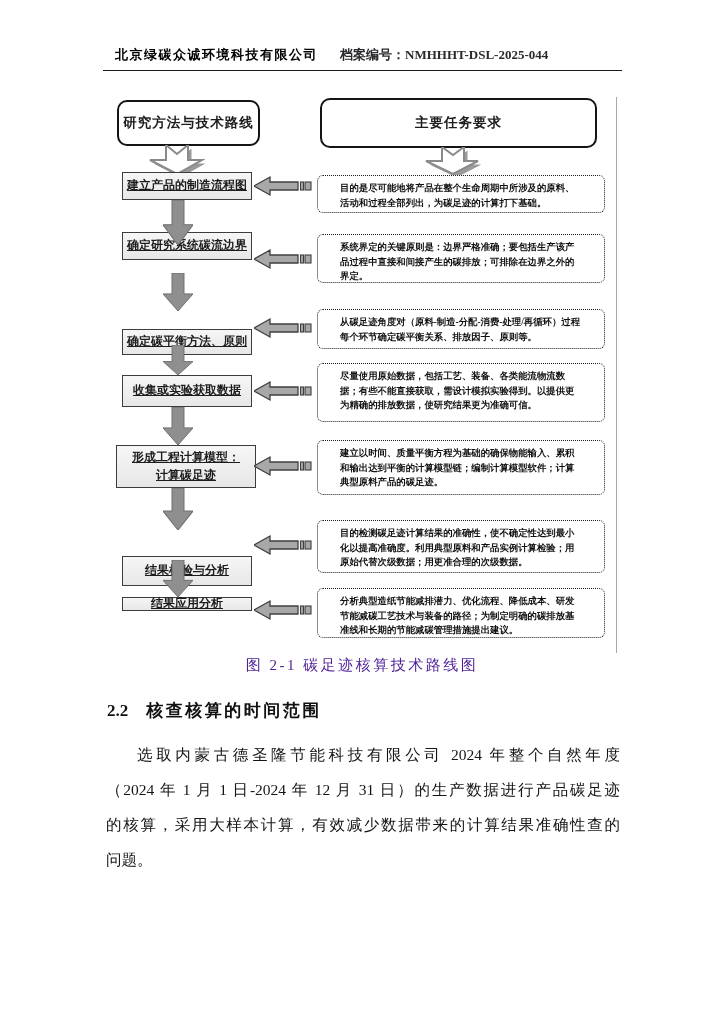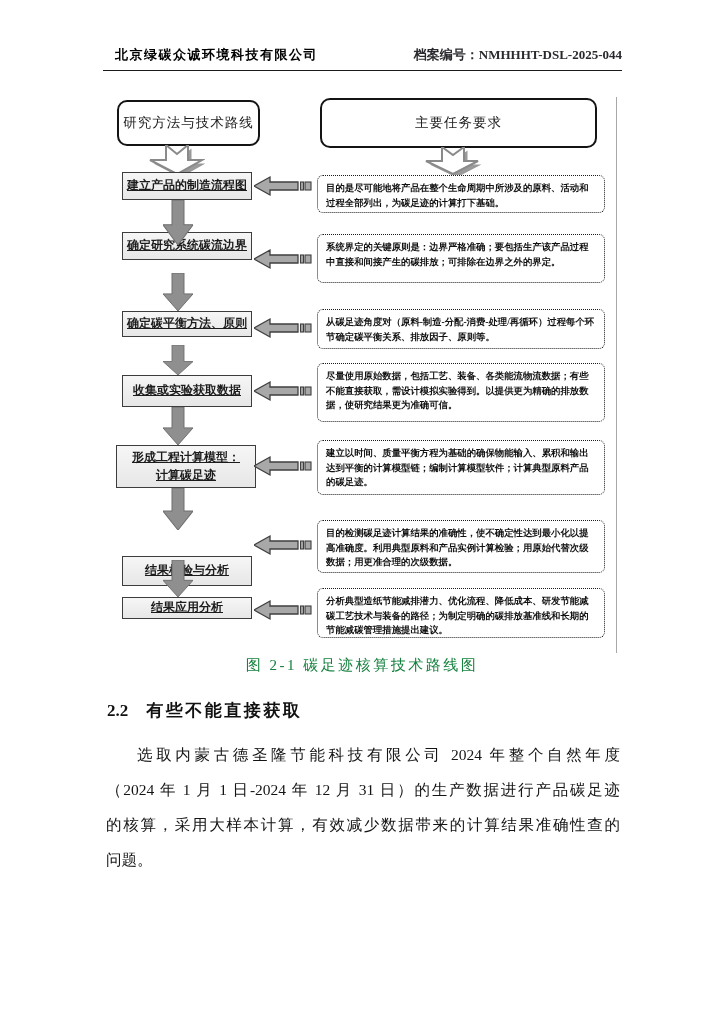--- a/index.html
+++ b/index.html
@@ -2,44 +2,44 @@
 <html><head>
 <meta charset="utf-8">
 <style>
   * { margin:0; padding:0; box-sizing:border-box; }
   html,body { background:#ffffff; }
   body { font-family:"Liberation Serif","DejaVu Serif",serif; color:#1c1c1c; }
   .page { position:relative; width:724px; height:1024px; background:#fff; overflow:hidden; margin:0 auto; }
 
   
   .hdr-company { position:absolute; left:115px; top:46px; font-size:13px; font-weight:bold; letter-spacing:1.5px; color:#000000; }
-  .hdr-file { position:absolute; left:340px; top:46px; width:282px; text-align:right; font-size:13px; font-weight:bold; color:#2a2a2e; }
+  .hdr-file { position:absolute; left:340px; top:46px; width:282px; font-size:13px; font-weight:bold; color:#2a2a2e; }
   .hdr-rule { position:absolute; left:103px; top:70px; width:519px; border-top:1.5px solid #1a1a1a; }
 
   
   .fig-border { position:absolute; left:616px; top:97px; width:1px; height:556px; background:#a8a8a8; }
 
   .title-box { position:absolute; border:2.5px solid #141414; border-radius:10px; background:#fff;
-    display:flex; align-items:center; justify-content:center; font-weight:normal; font-size:13.5px; letter-spacing:1px;text-align:right; }
+    display:flex; align-items:center; justify-content:center; font-weight:bold; font-size:13.5px; letter-spacing:1px;text-align:right; }
   .tb-left { left:117px; top:100px; width:143px; height:46px; }
   .tb-right { left:320px; top:98px; width:277px; height:50px; }
 
   .step-box { position:absolute; left:122px; width:130px; border:1.4px solid #3d3d3d;
     background:linear-gradient(180deg,#f6f6f6,#e7e7e7);
     display:flex; align-items:center; justify-content:center; text-align:center;
     font-weight:bold; font-size:12px; line-height:1.45; white-space:pre-line;text-decoration:underline; }
 
   .task-box { position:absolute; left:317px; width:288px; border:1.5px dotted #1a1a1a; border-radius:6px;
-    background:#fff; padding:5px 8px; font-size:9.4px; font-weight:600; line-height:1.55; color:#111; }
+    background:#fff; padding:5px 22px; font-size:9.4px; font-weight:600; line-height:1.55; color:#111; }
 
   .abs { position:absolute; }
   svg { display:block; }
 
   
-  .caption { position:absolute; left:103px; top:656px; width:518px; text-align:center; font-size:15px; letter-spacing:2.5px; color:#15803d; }
+  .caption { position:absolute; left:103px; top:656px; width:518px; text-align:center; font-size:15px; letter-spacing:2.5px; color:#4c1d95; }
   .sec-head { position:absolute; left:107px; top:699px; font-size:17px; font-weight:bold; color:#111; }
   .sec-head .num { letter-spacing:0; }
   .sec-head .ttl { margin-left:18px; letter-spacing:2.5px; }
   .para { position:absolute; left:106px; top:737px; width:514px; font-size:15.5px; color:#141414; }
   .para .ln { height:35px; line-height:35px; white-space:nowrap; }
   .para .just { text-align:justify; text-align-last:justify; white-space:normal; overflow:hidden; }
   .para .indent { text-indent:2em; }
   .pageno { position:absolute; left:0; top:938px; width:724px; text-align:center; font-size:13px; color:#26263a; }
 </style>
 </head>
@@ -60,26 +60,26 @@
     <polygon points="19,2 30,11 41,2 41,17 55,17 30,31 3,17 19,17" fill="#9a9a9a" transform="translate(1.5,1.5)"></polygon>
     <polygon points="17,0 28,9 39,0 39,15 53,15 28,29 1,15 17,15" fill="#ffffff" stroke="#8a8a8a" stroke-width="2"></polygon>
   </svg>
   <svg class="abs" style="left:425px;top:147px;" width="56" height="30" viewBox="0 0 56 30">
     <polygon points="19,2 30,10 41,2 41,16 55,16 30,29 3,16 19,16" fill="#9a9a9a" transform="translate(1.5,1.5)"></polygon>
     <polygon points="17,0 28,8 39,0 39,14 53,14 28,27 1,14 17,14" fill="#ffffff" stroke="#8a8a8a" stroke-width="2"></polygon>
   </svg>
 
   <div class="step-box" style="top:172px;height:28px;">建立产品的制造流程图</div>
   <div class="step-box" style="top:232px;height:28px;">确定研究系统碳流边界</div>
-  <div class="step-box" style="top:311px;height:26px;">确定碳平衡方法、原则</div>
+  <div class="step-box" style="top:329px;height:26px;">确定碳平衡方法、原则</div>
   <div class="step-box" style="top:375px;height:32px;">收集或实验获取数据</div>
   <div class="step-box" style="top:445px;height:43px;left:116px;width:140px;">形成工程计算模型：
 计算碳足迹</div>
   <div class="step-box" style="top:556px;height:30px;">结果检验与分析</div>
-  <div class="step-box" style="top:597px;height:22px;">结果应用分析</div>
+  <div class="step-box" style="top:597px;height:14px;">结果应用分析</div>
 
   <svg class="abs" style="left:163px;top:200px;" width="30" height="45" viewBox="0 0 30 40" preserveAspectRatio="none">
       <polygon points="9,0 21,0 21,22 30,22 15,40 0,22 9,22" fill="#8f8f8f" stroke="#6e6e6e" stroke-width="1"></polygon>
     </svg>
   <svg class="abs" style="left:163px;top:273px;" width="30" height="38" viewBox="0 0 30 40" preserveAspectRatio="none">
       <polygon points="9,0 21,0 21,22 30,22 15,40 0,22 9,22" fill="#8f8f8f" stroke="#6e6e6e" stroke-width="1"></polygon>
     </svg>
   <svg class="abs" style="left:163px;top:345px;" width="30" height="30" viewBox="0 0 30 40" preserveAspectRatio="none">
       <polygon points="9,0 21,0 21,22 30,22 15,40 0,22 9,22" fill="#8f8f8f" stroke="#6e6e6e" stroke-width="1"></polygon>
     </svg>
@@ -133,21 +133,21 @@
   <div class="task-box" style="top:234px;height:49px;">系统界定的关键原则是：边界严格准确；要包括生产该产品过程中直接和间接产生的碳排放；可排除在边界之外的界定。</div>
   <div class="task-box" style="top:363px;height:59px;">尽量使用原始数据，包括工艺、装备、各类能流物流数据；有些不能直接获取，需设计模拟实验得到。以提供更为精确的排放数据，使研究结果更为准确可信。</div>
   <div class="task-box" style="top:309px;height:40px;">从碳足迹角度对（原料-制造-分配-消费-处理/再循环）过程每个环节确定碳平衡关系、排放因子、原则等。</div>
   <div class="task-box" style="top:440px;height:55px;">建立以时间、质量平衡方程为基础的确保物能输入、累积和输出达到平衡的计算模型链；编制计算模型软件；计算典型原料产品的碳足迹。</div>
   <div class="task-box" style="top:520px;height:53px;">目的检测碳足迹计算结果的准确性，使不确定性达到最小化以提高准确度。利用典型原料和产品实例计算检验；用原始代替次级数据；用更准合理的次级数据。</div>
   <div class="task-box" style="top:588px;height:50px;">分析典型造纸节能减排潜力、优化流程、降低成本、研发节能减碳工艺技术与装备的路径；为制定明确的碳排放基准线和长期的节能减碳管理措施提出建议。</div>
 
   <div class="caption">图 2-1 碳足迹核算技术路线图</div>
 
   <div class="sec-head">
-    <span class="num">2.2</span><span class="ttl">有些不能直接获取</span>
+    <span class="num">2.2</span><span class="ttl">核查核算的时间范围</span>
   </div>
 
   <div class="para">
     <div class="ln just indent">选取内蒙古德圣隆节能科技有限公司 2024 年整个自然年度</div>
     <div class="ln just">（2024 年 1 月 1 日-2024 年 12 月 31 日）的生产数据进行产品碳足迹</div>
     <div class="ln just">的核算，采用大样本计算，有效减少数据带来的计算结果准确性查的</div>
     <div class="ln">问题。</div>
   </div>
 
 </div>

